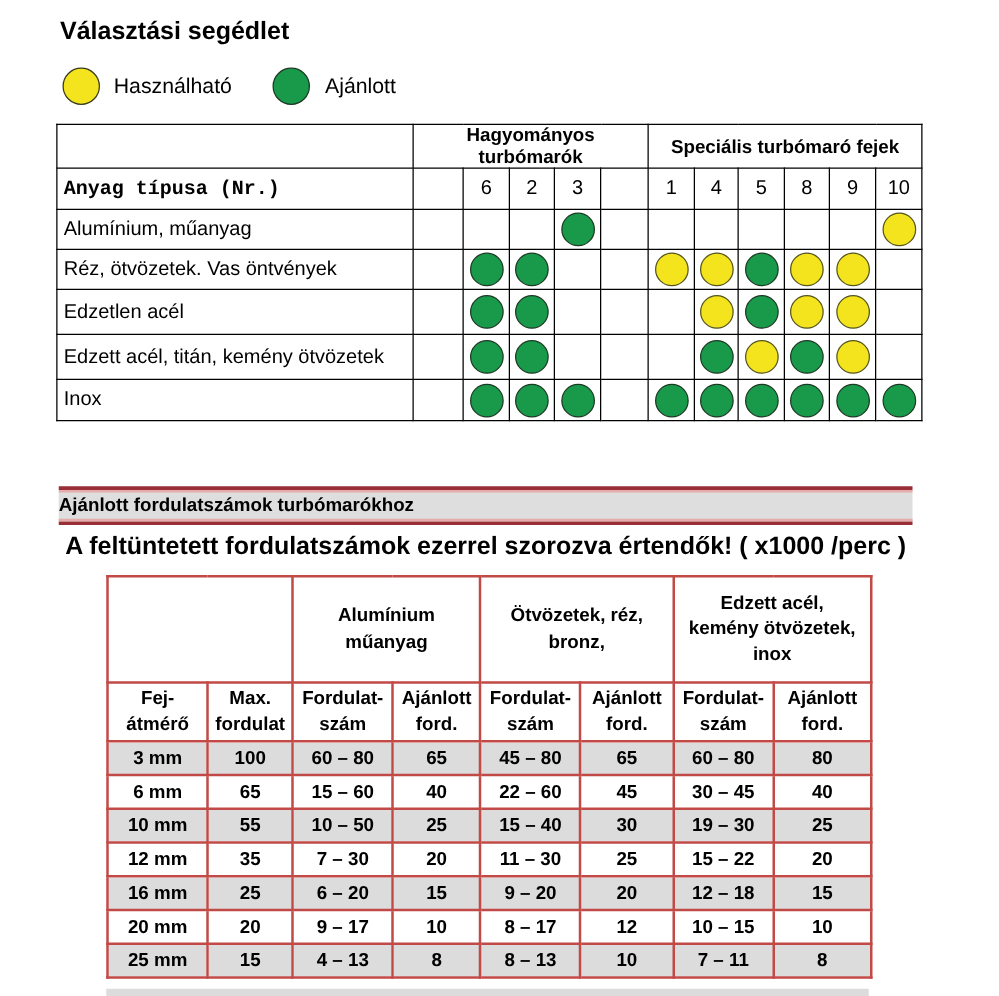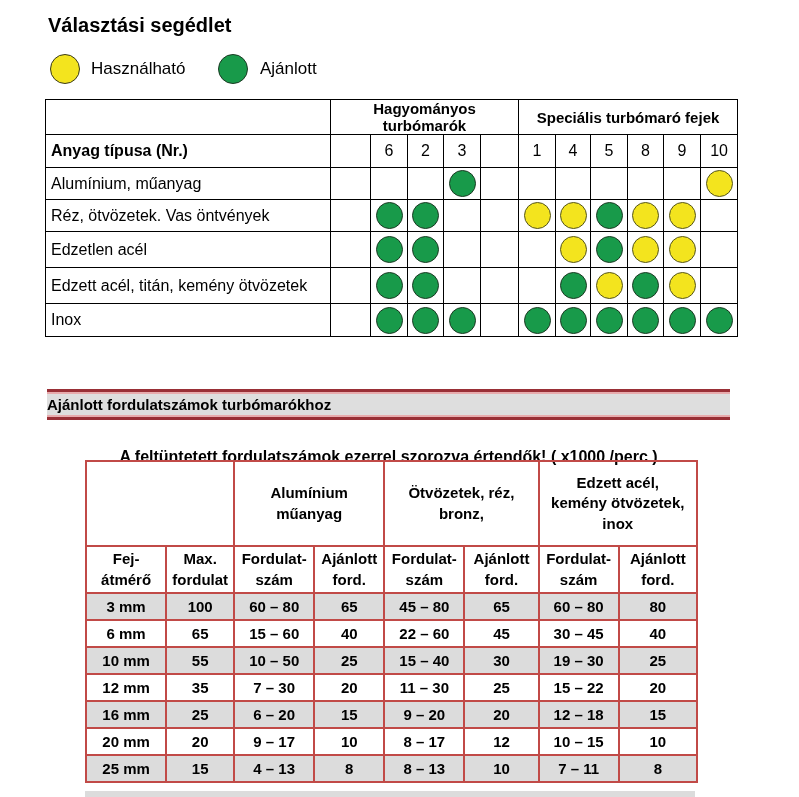--- a/index.html
+++ b/index.html
@@ -16,32 +16,32 @@
   .legend-dot.yellow{background:#f3e41e;}
   .legend-label{margin-left:11px;font-size:17px;}
   .legend-item.recommended .legend-label{margin-left:12px;}
 
   
   table.matrix{position:absolute;left:45px;top:99px;width:692px;border-collapse:collapse;table-layout:fixed;}
   table.matrix td,table.matrix th{border:1px solid #000;padding:0;font-size:15px;vertical-align:middle;overflow:hidden;}
   table.matrix th{font-weight:bold;text-align:center;}
   table.matrix td.num{text-align:center;font-weight:normal;font-size:16px;}
   table.matrix td.mat{text-align:left;padding-left:5px;font-size:16px;}
-  table.matrix td.mat.hdr{font-weight:bold;}
+  table.matrix td.mat.hdr{font-weight:bold;font-family:Liberation Mono, monospace;}
   table.matrix td.c{text-align:center;}
   tr.h1{height:33px;} tr.h2{height:33px;}
   tr.r1,tr.r2{height:32px;} tr.r3,tr.r4{height:36px;} tr.r5{height:33px;}
   .dot{display:inline-block;width:27px;height:27px;border-radius:50%;box-sizing:border-box;vertical-align:middle;}
   .dot-recommended{background:#189a4a;border:1px solid #1c3a24;}
   .dot-usable{background:#f3e41e;border:1px solid #55551c;}
 
   
   .banner{position:absolute;left:47px;top:389px;width:683px;border-top:3px solid #992f36;border-bottom:3px solid #992f36;}
   .banner-inner{border-top:2px solid #e7abad;border-bottom:2px solid #e7abad;background:#dedede;font-weight:bold;font-size:15px;line-height:21px;}
-  .note{position:absolute;left:47px;top:426px;width:683px;text-align:center;font-weight:bold;font-size:16px;margin-top:22px;}
+  .note{position:absolute;left:47px;top:426px;width:683px;text-align:center;font-weight:bold;font-size:20px;}
 
   
   table.speed{position:absolute;left:85px;top:460px;width:613px;border-collapse:collapse;table-layout:fixed;}
   table.speed td,table.speed th{border:2px solid #c14a47;padding:0;font-weight:bold;font-size:15px;text-align:center;vertical-align:middle;overflow:hidden;}
   table.speed .pre{white-space:pre-line;line-height:1.35;}
   tr.gh{height:85px;} tr.ch{height:47px;}
   tr.dr{height:27px;}
   tr.dr.shaded td{background:#dcdcdc;}
   .cutoff{position:absolute;left:85px;top:791px;width:610px;height:6px;background:#dcdcdc;}
 </style>

